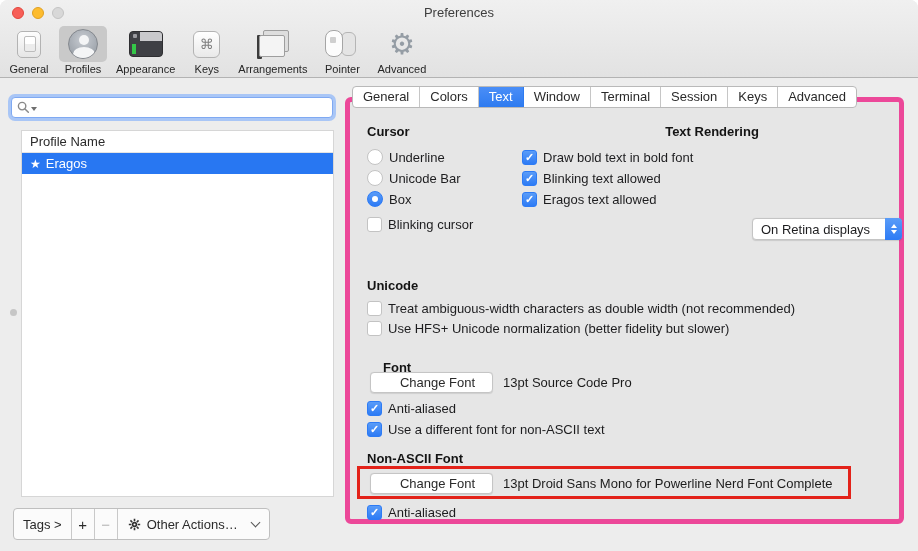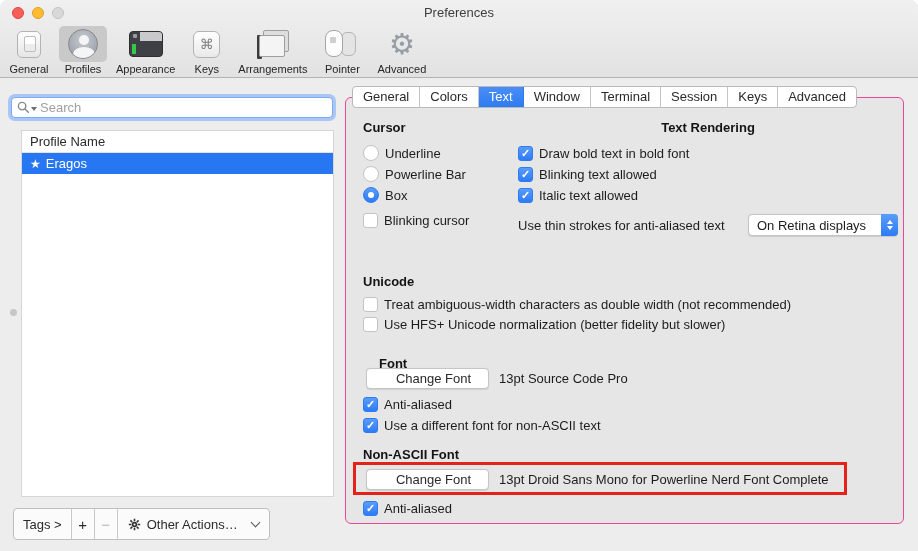--- a/index.html
+++ b/index.html
@@ -90,21 +90,21 @@
       border-right:1px solid #c9c9c9; padding:0 9px; cursor:default; }
   .fb-seg:last-child { border-right:none; }
   .fb-plus { width:23px; font-size:15px; }
   .fb-minus { width:23px; font-size:15px; color:#b5b5b5; }
   .fb-actions { gap:6px; padding:0 10px; }
   .fb-chev { width:7px; height:7px; border-right:1.7px solid #555; border-bottom:1.7px solid #555;
       transform:rotate(45deg); margin:-4px 0 0 8px; }
 
   
   .card { position:absolute; left:345px; top:97px; width:559px; height:427px;
-      background:#e6e6e6; border:1px solid #ec4899; border-radius:6px; }
+      background:#e6e6e6; border:5px solid #ec4899; border-radius:6px; }
   .tabbar { position:absolute; left:352px; top:86px; height:22px; display:flex;
       background:#fff; border:1px solid #b9b9b9; border-radius:4px; overflow:hidden; z-index:3; }
   .tab { padding:0 10px; line-height:20px; font-size:13px; color:#2a2a2a;
       border-right:1px solid #c6c6c6; cursor:default; white-space:nowrap; }
   .tab:last-child { border-right:none; }
   .tab.selected { background:linear-gradient(#4a8ef7,#2e7bf0); color:#fff; border-color:#2e7bf0; }
 
   .sec-h { font-size:13px; font-weight:bold; color:#141414; }
   .row { display:flex; align-items:center; gap:6px; font-size:13px; color:#1d1d1f;
          height:18px; margin-bottom:3px; white-space:nowrap; }
@@ -209,21 +209,20 @@
       </div>
     </div>
   </div>
 
   <div class="search-wrap">
     <svg width="13" height="13" viewBox="0 0 14 14">
       <circle cx="5.5" cy="5.5" r="4" fill="none" stroke="#8a8a8a" stroke-width="1.5"></circle>
       <line x1="8.6" y1="8.6" x2="12.2" y2="12.2" stroke="#8a8a8a" stroke-width="1.6" stroke-linecap="round"></line>
     </svg>
     <span class="search-chev"></span>
-    <input class="search-input" placeholder="Search" style="">
   </div>
 
   <div class="profile-list">
     <div class="list-header">Profile Name</div>
     <div class="list-row selected">
       <span class="star">★</span><span>Eragos</span>
     </div>
   </div>
 
   <div class="edge-dot"></div>
@@ -266,21 +265,21 @@
   <div class="card">
 
     <div class="abs" style="left:17px; top:22px;">
       <div class="sec-h" style="margin-bottom:9px;">Cursor</div>
       <label class="row">
         <span class="radio"></span>
         <span>Underline</span>
       </label>
       <label class="row">
         <span class="radio"></span>
-        <span>Powerline Bar</span>
+        <span>Unicode Bar</span>
       </label>
       <label class="row">
         <span class="radio selected"></span>
         <span>Box</span>
       </label>
       <label class="row" style="margin-top:7px;">
         <span class="cb"></span>
         <span>Blinking cursor</span>
       </label>
     </div>
@@ -290,24 +289,23 @@
       <label class="row">
         <span class="cb checked">✓</span>
         <span>Draw bold text in bold font</span>
       </label>
       <label class="row">
         <span class="cb checked">✓</span>
         <span>Blinking text allowed</span>
       </label>
       <label class="row">
         <span class="cb checked">✓</span>
-        <span>Italic text allowed</span>
+        <span>Eragos text allowed</span>
       </label>
       <div class="row" style="margin-top:10px; height:22px;">
-        <span>Use thin strokes for anti-aliased text</span>
         <div class="dropdown">
           <span class="dd-label">On Retina displays</span>
           <span class="dd-step">
               <span class="dd-up"></span>
               <span class="dd-down"></span>
             </span>
         </div>
       </div>
     </div>
 

